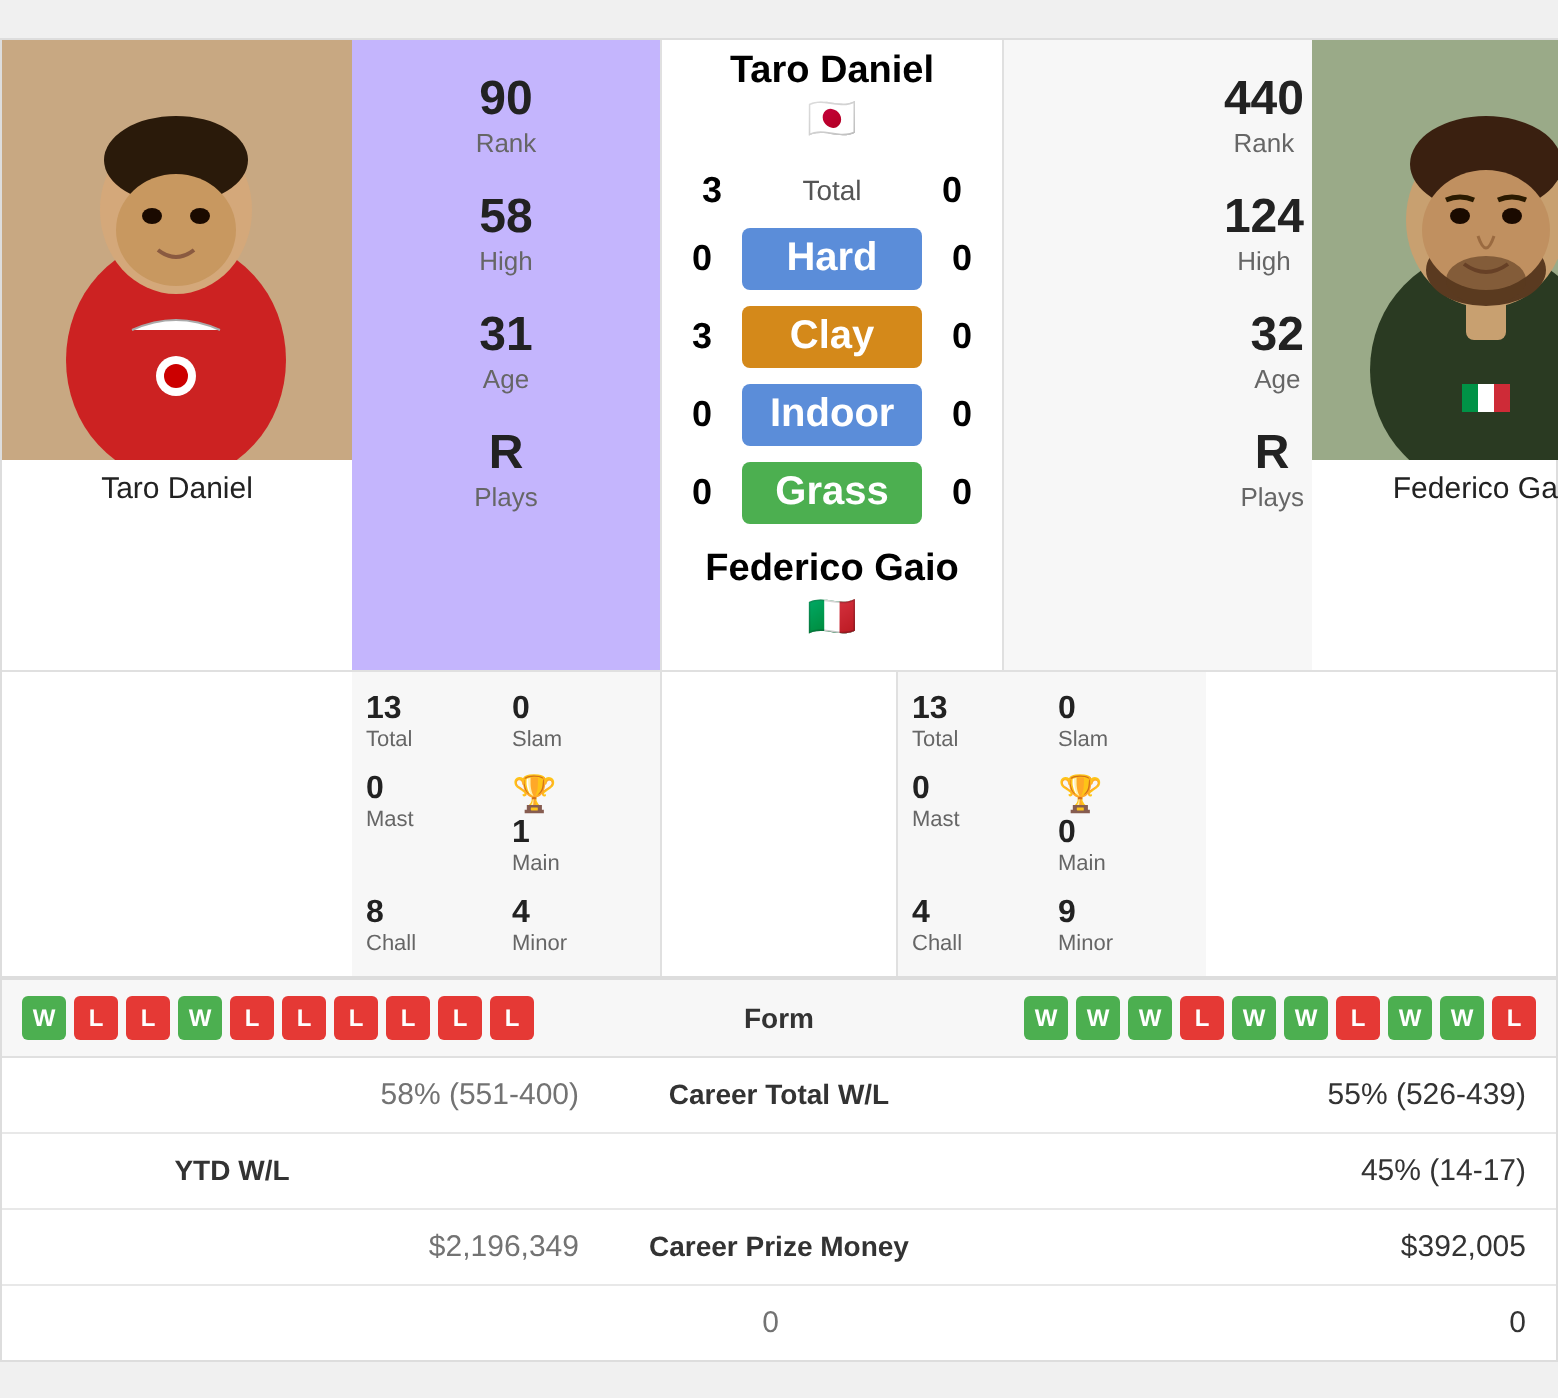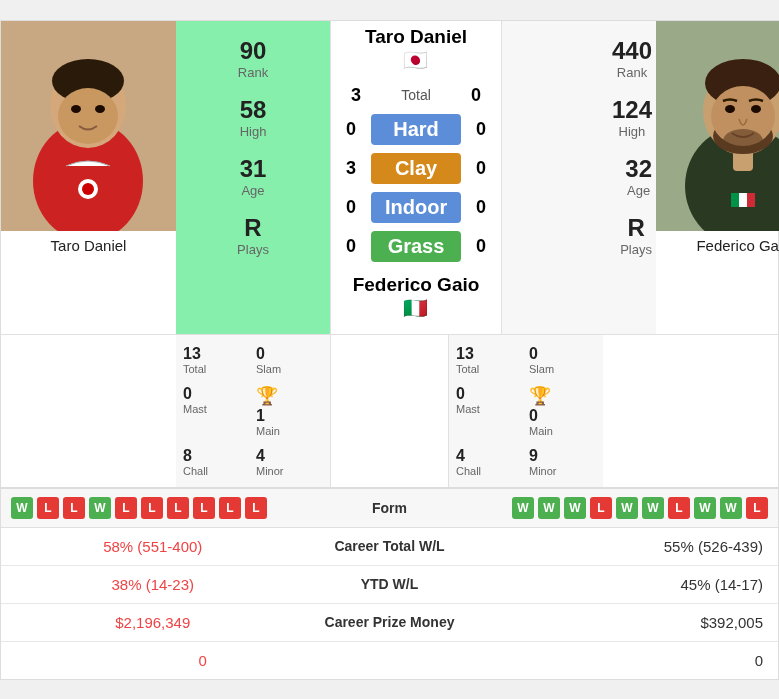--- a/index.html
+++ b/index.html
@@ -109,23 +109,23 @@
     }
     .stats-row {
       display: flex;
       align-items: center;
       border-bottom: 1px solid #e8e8e8;
       padding: 10px 15px;
     }
     .stats-row:last-child { border-bottom: none; }
     .stats-left-val {
       flex: 1;
-      text-align: center;
+      text-align: right;
       font-size: 15px;
-      color: #ef4444;
+      color: #737373;
     }
     .stats-center-label {
       width: 200px;
       text-align: center;
       font-size: 14px;
       font-weight: bold;
       color: #333;
     }
     .stats-right-val {
       flex: 1;
@@ -139,21 +139,21 @@
       display: flex;
       width: 100%;
     }
     .left-photo-col {
       width: 175px;
       flex-shrink: 0;
     }
     .left-stats-col {
       width: 155px;
       flex-shrink: 0;
-      background: #86efac;
+      background: #c4b5fd;
       display: flex;
       flex-direction: column;
       align-items: center;
       padding: 8px 4px;
       border-right: 1px solid #e0e0e0;
     }
     .middle-col {
       flex: 1;
       display: flex;
       flex-direction: column;
@@ -484,21 +484,20 @@
       </div>
   </div>
 
   <div class="stats-table" id="stats-table">
       <div class="stats-row">
         <div class="stats-left-val">58% (551-400)</div>
         <div class="stats-center-label">Career Total W/L</div>
         <div class="stats-right-val">55% (526-439)</div>
       </div>
       <div class="stats-row">
-        <div class="stats-left-val">38% (14-23)</div>
         <div class="stats-center-label">YTD W/L</div>
         <div class="stats-right-val">45% (14-17)</div>
       </div>
       <div class="stats-row">
         <div class="stats-left-val">$2,196,349</div>
         <div class="stats-center-label">Career Prize Money</div>
         <div class="stats-right-val">$392,005</div>
       </div>
       <div class="stats-row">
         <div class="stats-left-val">0</div>

